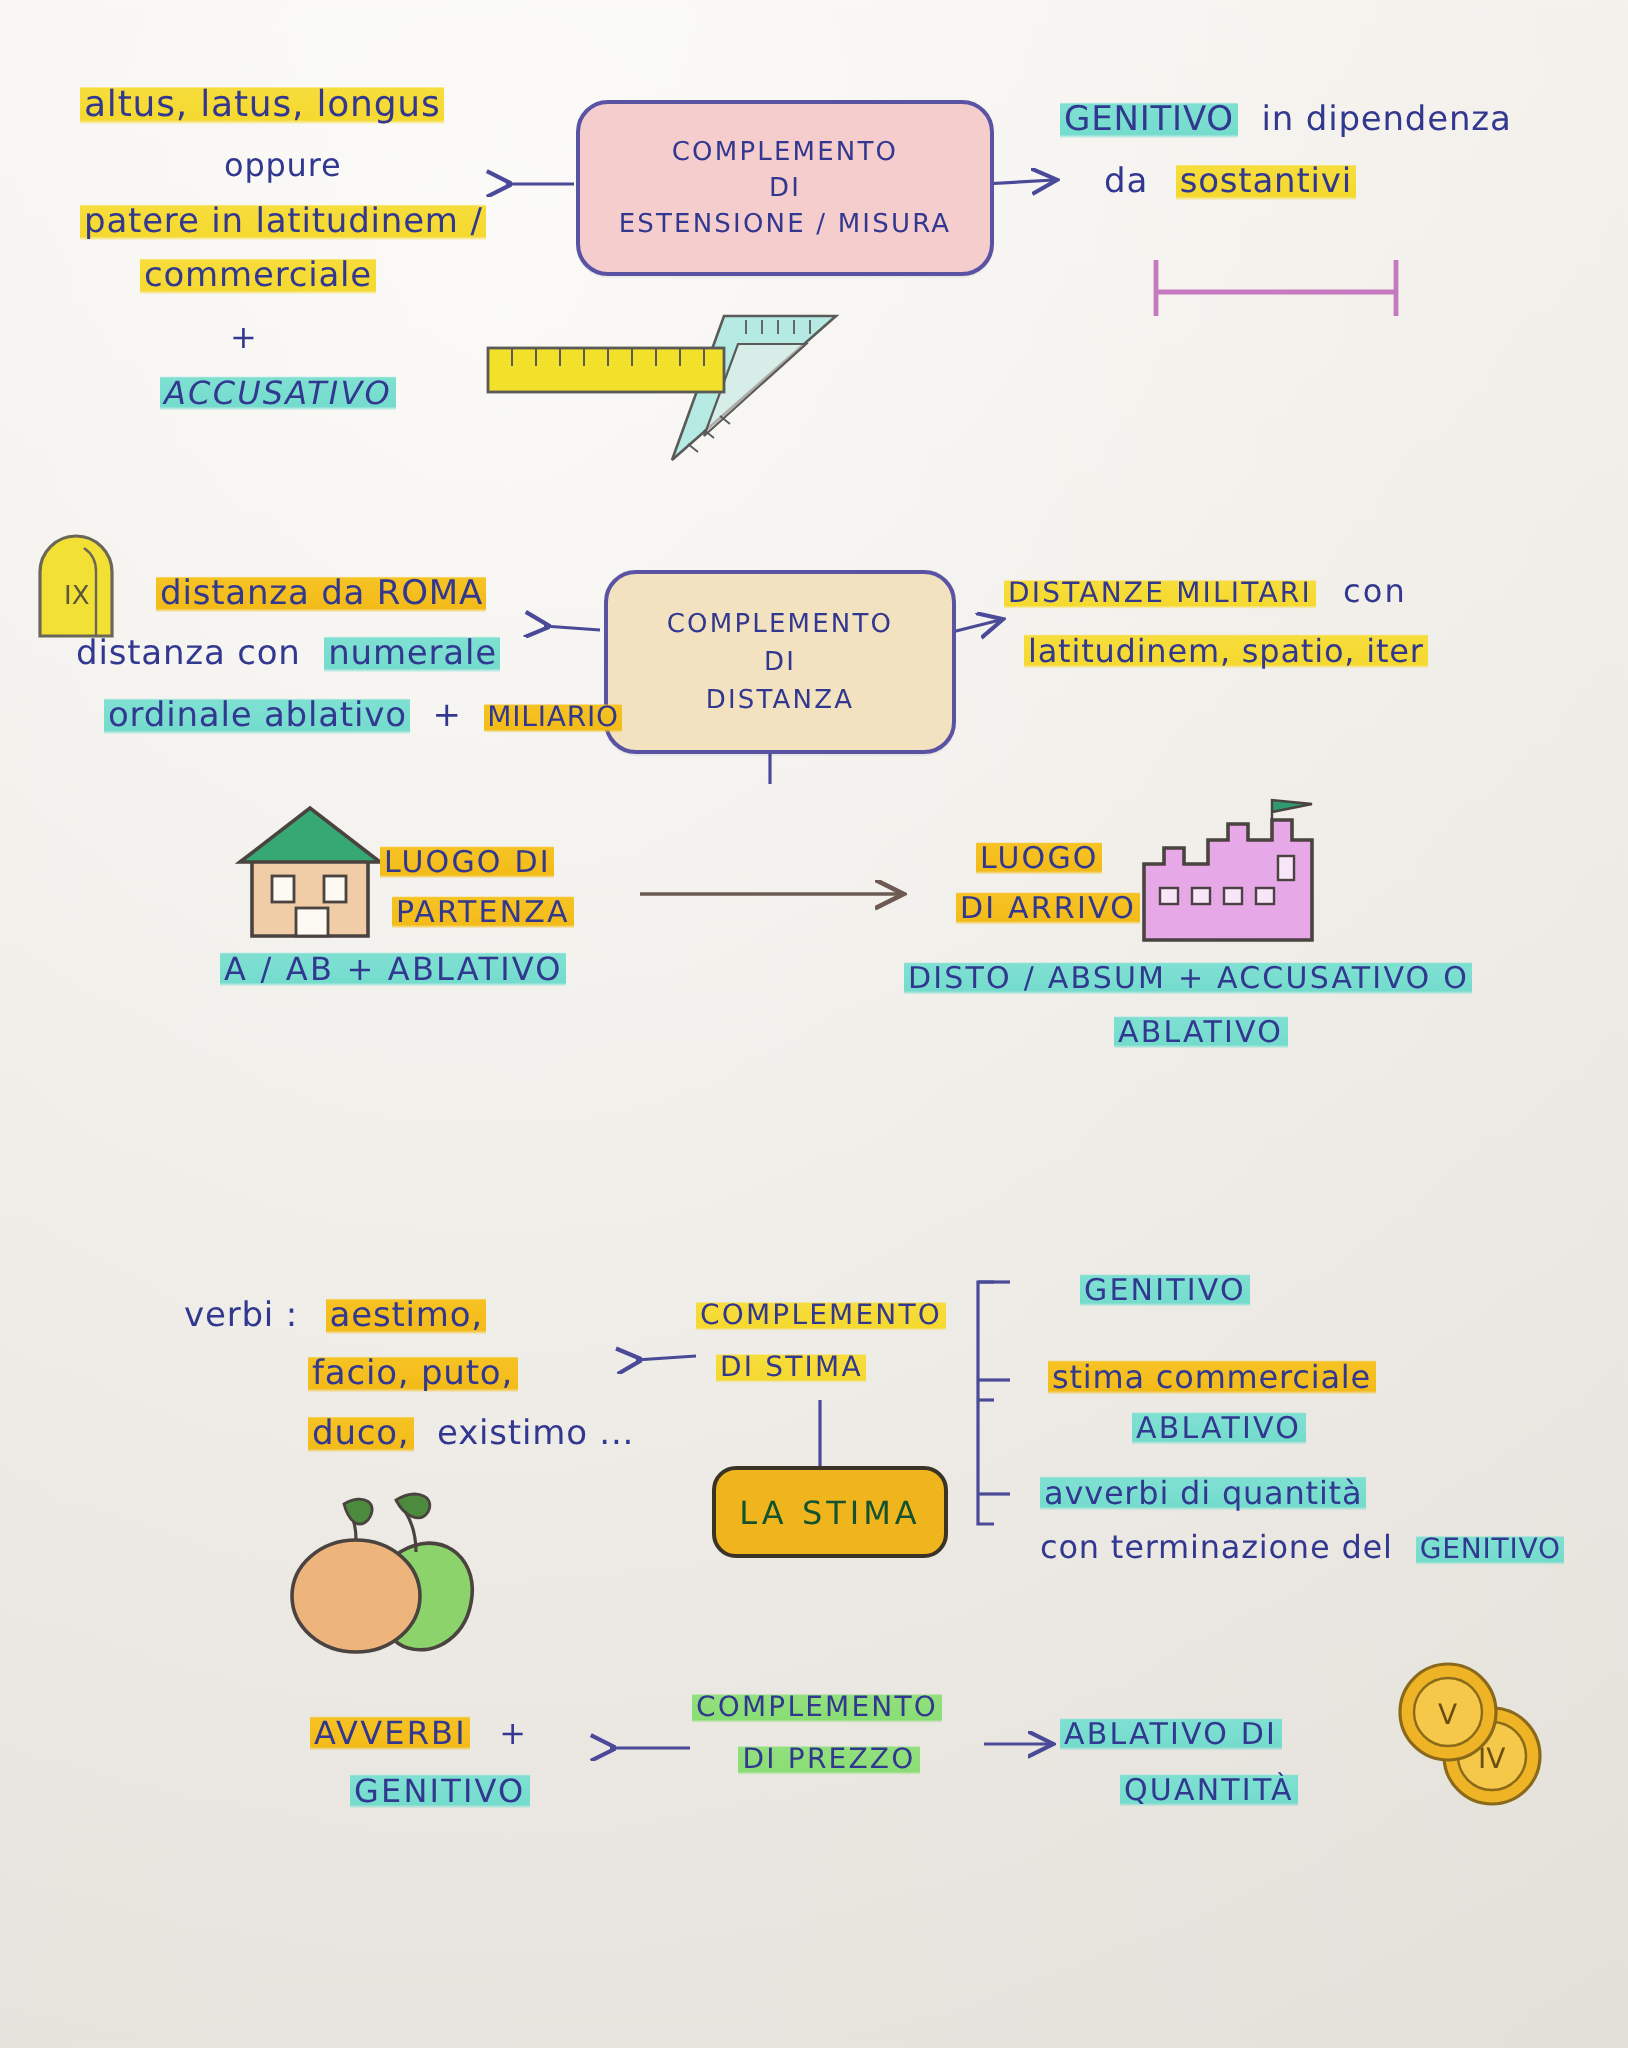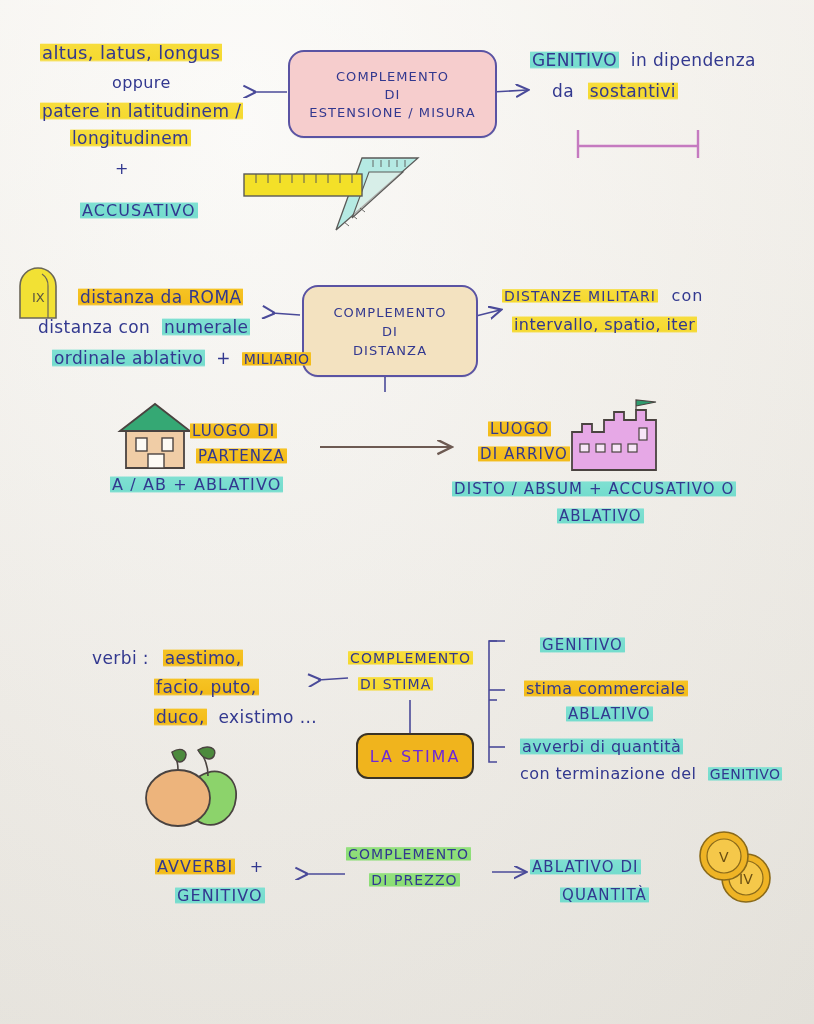--- a/index.html
+++ b/index.html
@@ -72,21 +72,21 @@
   .box .l{display:block;}
   .box-pink{ background:#f6cdcd; }
   .box-cream{ background:#f3e2c0; }
 
   .stima-box{
     position:absolute;
     background:#f0b41d;
     border:2px solid #3a3326;
     border-radius:12px;
     display:flex;align-items:center;justify-content:center;
-    color:#6d28d9;letter-spacing:2px;text-transform:uppercase;
+    color:#14532d;letter-spacing:2px;text-transform:uppercase;
     font-size:16px;
   }
 
   svg.layer{position:absolute;left:0;top:0;width:814px;height:1024px;pointer-events:none;}
 </style>
 </head>
 <body>
 
 <div class="paper"></div>
 
@@ -136,23 +136,23 @@
 <div class="box box-pink" style="left:288px;top:50px;width:205px;height:84px;font-size:13px;">
   <span class="l">COMPLEMENTO</span>
   <span class="l" style="margin:3px 0;">DI</span>
   <span class="l">ESTENSIONE / MISURA</span>
 </div>
 
 <div class="node" style="left:40px;top:42px;">
   <div class="hw ink-blue" style="font-size:18px;"><span class="hl-y">altus, latus, longus</span></div>
   <div class="hw ink-blue" style="font-size:16px;margin-top:8px;margin-left:72px;"><span>oppure</span></div>
   <div class="hw ink-blue" style="font-size:17px;margin-top:8px;"><span class="hl-y">patere in latitudinem /</span></div>
-  <div class="hw ink-blue" style="font-size:17px;margin-top:6px;margin-left:30px;"><span class="hl-y">longitudinem</span></div>
+  <div class="hw ink-blue" style="font-size:17px;margin-top:6px;margin-left:30px;"><span class="hl-y">commerciale</span></div>
   <div class="hw ink-blue" style="font-size:16px;margin-top:10px;margin-left:75px;"><span>+</span></div>
-  <div class="hw ink-blue caps" style="font-size:16px;margin-top:22px;margin-left:40px;"><span class="hl-c">ACCUSATIVO</span></div>
+  <div class="hw ink-blue caps" style="font-size:16px;margin-top:8px;margin-left:40px;font-style:italic;"><span class="hl-c">ACCUSATIVO</span></div>
 </div>
 
 <div class="node" style="left:530px;top:50px;">
   <div class="hw ink-blue" style="font-size:17px;">
     <span class="hl-c caps">GENITIVO</span>
     <span style="margin-left:6px;">in dipendenza</span>
   </div>
   <div class="hw ink-blue" style="font-size:17px;margin-top:10px;margin-left:22px;">
     <span>da</span>
     <span class="hl-y" style="margin-left:8px;">sostantivi</span>
@@ -213,21 +213,21 @@
     <span style="margin:0 5px;">+</span>
     <span class="hl-g caps" style="font-size:14px;">MILIARIO</span>
   </div>
 </div>
 
 <div class="node" style="left:502px;top:286px;">
   <div class="hw ink-blue caps" style="font-size:14px;">
     <span class="hl-y">DISTANZE MILITARI</span>
     <span style="margin-left:8px;text-transform:lowercase;font-size:16px;">con</span>
   </div>
-  <div class="hw ink-blue" style="font-size:16px;margin-top:9px;margin-left:10px;"><span class="hl-y">intervallo, spatio, iter</span></div>
+  <div class="hw ink-blue" style="font-size:16px;margin-top:9px;margin-left:10px;"><span class="hl-y">latitudinem, spatio, iter</span></div>
 </div>
 
 <svg class="node" style="left:112px;top:398px;" width="86" height="76" viewBox="0 0 86 76">
   <path d="M14,32 L14,70 L72,70 L72,32 Z" fill="#f0cda6" stroke="#4a4340" stroke-width="1.8"></path>
   <path d="M8,33 L43,6 L78,33 Z" fill="#35a874" stroke="#4a4340" stroke-width="1.8"></path>
   <rect x="24" y="40" width="11" height="13" fill="#fdfaf4" stroke="#4a4340" stroke-width="1.4"></rect>
   <rect x="50" y="40" width="11" height="13" fill="#fdfaf4" stroke="#4a4340" stroke-width="1.4"></rect>
   <rect x="36" y="56" width="16" height="14" fill="#fdfaf4" stroke="#4a4340" stroke-width="1.4"></rect>
 </svg>
 

